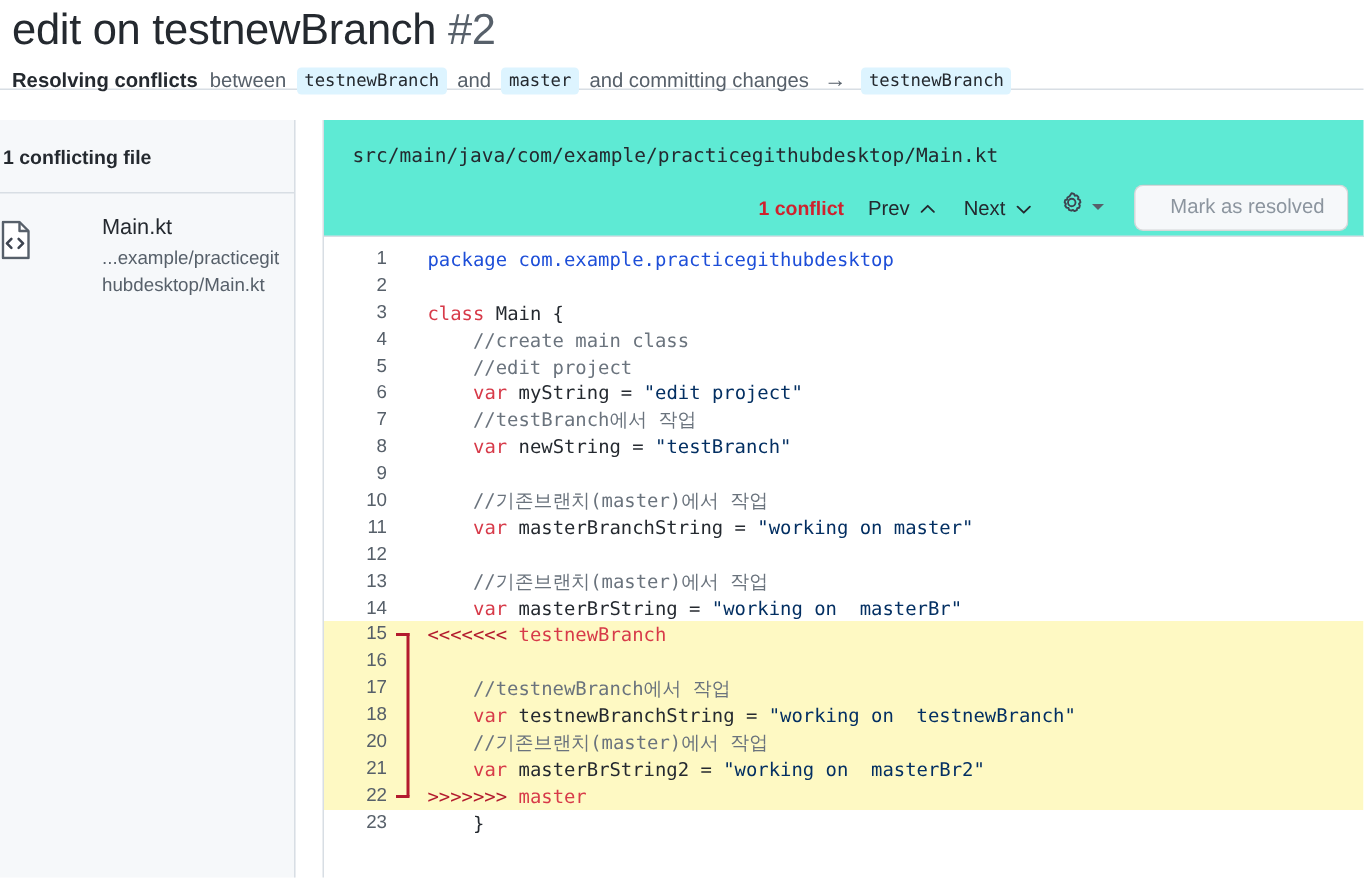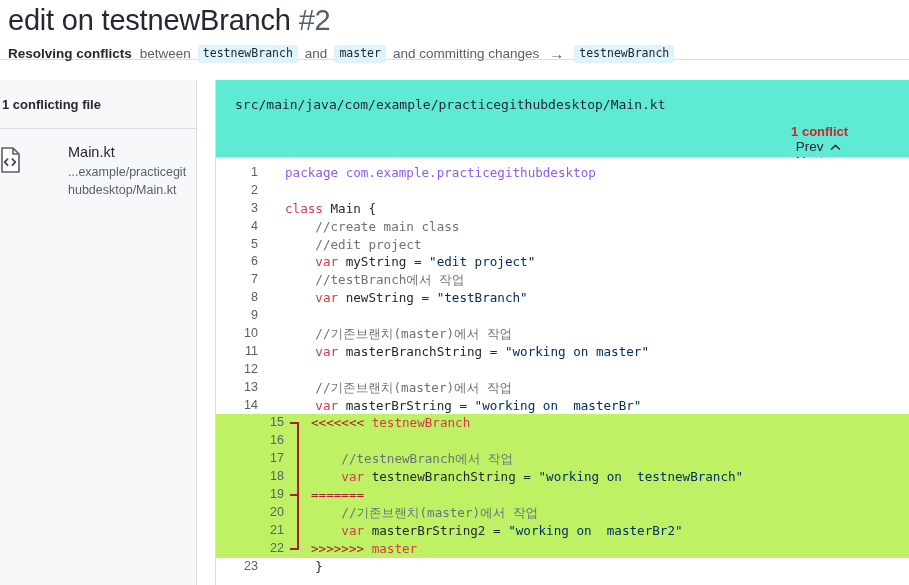--- a/index.html
+++ b/index.html
@@ -174,21 +174,20 @@
     color: #24292f;
     white-space: nowrap;
   }
   .toolbar {
     position: absolute;
     right: 10px;
     top: 44px;
     display: flex;
     align-items: center;
     height: 28px;
-    flex-direction: column;
   }
   .conflict-count {
     font-size: 13px;
     font-weight: bold;
     color: #cf222e;
     margin-right: 16px;
     white-space: nowrap;
   }
   .nav-btn {
     display: flex;
@@ -247,22 +246,21 @@
     padding-top: 6px;
   }
   .code-row {
     position: relative;
     display: flex;
     height: 17.9px;
     line-height: 17.9px;
     white-space: pre;
   }
   .code-row.conflict {
-    background: #bef264;
-    padding-left: 26px;
+    background: #fef9c3;
   }
   .ln {
     flex: 0 0 auto;
     width: 42px;
     text-align: right;
     padding-right: 0px;
     color: #57606a;
     font-family: "Liberation Sans", sans-serif;
     font-size: 12.5px;
     user-select: none;
@@ -292,21 +290,21 @@
   }
   .gutter .tick.mid { left: 6px; width: 8px; }
   .code-text {
     flex: 1 1 auto;
     padding-left: 2px;
     color: #24292f;
   }
   .k  { color: #d73a49; }      
   .s  { color: #032f62; }      
   .c  { color: #6a737d; }      
-  .p  { color: #8b5cf6; }      
+  .p  { color: #1d4ed8; }      
   .cm { color: #b31b2e; }      
   .cb { color: #d73a49; }      
   .pl { color: #24292f; }      
 </style>
 </head>
 <body>
 
 <div class="page">
 
   <div class="header">
@@ -401,21 +399,20 @@
         <div class="code-row"><span class="ln">9</span><span class="gutter"></span><span class="code-text"></span></div>
         <div class="code-row"><span class="ln">10</span><span class="gutter"></span><span class="code-text"><span class="c">    //기존브랜치(master)에서 작업</span></span></div>
         <div class="code-row"><span class="ln">11</span><span class="gutter"></span><span class="code-text"><span class="pl">    </span><span class="k">var</span><span class="pl"> masterBranchString = </span><span class="s">"working on master"</span></span></div>
         <div class="code-row"><span class="ln">12</span><span class="gutter"></span><span class="code-text"></span></div>
         <div class="code-row"><span class="ln">13</span><span class="gutter"></span><span class="code-text"><span class="c">    //기존브랜치(master)에서 작업</span></span></div>
         <div class="code-row"><span class="ln">14</span><span class="gutter"></span><span class="code-text"><span class="pl">    </span><span class="k">var</span><span class="pl"> masterBrString = </span><span class="s">"working on  masterBr"</span></span></div>
         <div class="code-row conflict"><span class="ln">15</span><span class="gutter"><span class="vline top"></span><span class="tick"></span></span><span class="code-text"><span class="cm">&lt;&lt;&lt;&lt;&lt;&lt;&lt; </span><span class="cb">testnewBranch</span></span></div>
         <div class="code-row conflict"><span class="ln">16</span><span class="gutter"><span class="vline"></span></span><span class="code-text"></span></div>
         <div class="code-row conflict"><span class="ln">17</span><span class="gutter"><span class="vline"></span></span><span class="code-text"><span class="c">    //testnewBranch에서 작업</span></span></div>
         <div class="code-row conflict"><span class="ln">18</span><span class="gutter"><span class="vline"></span></span><span class="code-text"><span class="pl">    </span><span class="k">var</span><span class="pl"> testnewBranchString = </span><span class="s">"working on  testnewBranch"</span></span></div>
-        <div class="code-row conflict"><span class="ln">19</span><span class="gutter"><span class="vline"></span><span class="tick mid"></span></span><span class="code-text"><span class="cm">=======</span></span></div>
         <div class="code-row conflict"><span class="ln">20</span><span class="gutter"><span class="vline"></span></span><span class="code-text"><span class="c">    //기존브랜치(master)에서 작업</span></span></div>
         <div class="code-row conflict"><span class="ln">21</span><span class="gutter"><span class="vline"></span></span><span class="code-text"><span class="pl">    </span><span class="k">var</span><span class="pl"> masterBrString2 = </span><span class="s">"working on  masterBr2"</span></span></div>
         <div class="code-row conflict"><span class="ln">22</span><span class="gutter"><span class="vline bottom"></span><span class="tick"></span></span><span class="code-text"><span class="cm">&gt;&gt;&gt;&gt;&gt;&gt;&gt; </span><span class="cb">master</span></span></div>
         <div class="code-row"><span class="ln">23</span><span class="gutter"></span><span class="code-text"><span class="pl">    }</span></span></div>
       </div>
   </div>
 
 </div>
 
 </body></html>

